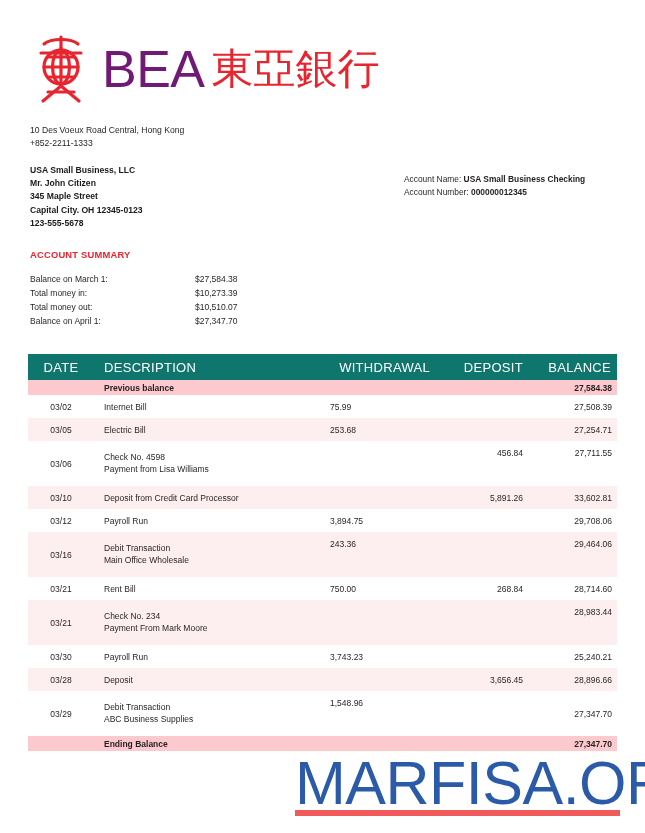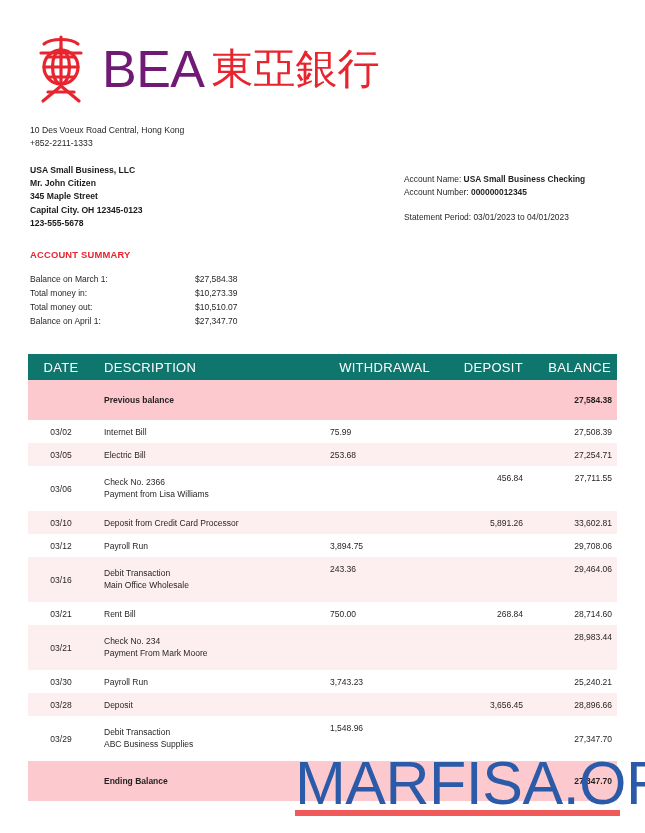--- a/index.html
+++ b/index.html
@@ -182,21 +182,21 @@
     text-align: right;
     padding-right: 6px;
   }
   .txn td.d-bal { padding-right: 5px; margin-top: 31px; }
 
   .desc-main { display: block; line-height: 12px; }
   .desc-sub  { display: block; line-height: 13px; }
 
   .row-1 td { height: 23px; }
   .row-2 td { height: 38px; }
-  .row-sum td { height: 40px; }
+  .row-sum td { height: 15px; }
 
   
   .row-2 td.d-wd,
   .row-2 td.d-dep { vertical-align: top; padding-top: 7px; }
   .row-2 td.d-bal { vertical-align: top; padding-top: 7px; }
   .row-2 td.d-desc { vertical-align: middle; padding-top: 0; }
   .row-2 td.d-date { vertical-align: middle; }
 
   .align-mid-bal { vertical-align: middle !important; padding-top: 0 !important; }
 
@@ -273,24 +273,20 @@
   </div>
 
   <div class="account-block">
     <div>
       <span class="lbl">Account Name:</span>
       <span class="val">USA Small Business Checking</span>
     </div>
     <div>
       <span class="lbl">Account Number:</span>
       <span class="val">000000012345</span>
-    </div>
-    <div class="period">
-      <span class="lbl">Statement Period:</span>
-      <span class="lbl">03/01/2023 to 04/01/2023</span>
     </div>
   </div>
 
   <div class="summary-title">ACCOUNT SUMMARY</div>
   <table class="summary-table">
     <colgroup>
         <col class="c1">
         <col>
       </colgroup>
     <tbody>
@@ -356,21 +352,21 @@
           <span class="desc-main">Electric Bill</span>
         </td>
         <td class="d-wd">253.68</td>
         <td class="d-dep"></td>
         <td class="d-bal">27,254.71</td>
       </tr>
 
       <tr class="r-odd row-2">
         <td class="d-date">03/06</td>
         <td class="d-desc">
-          <span class="desc-main">Check No. 2366</span>
+          <span class="desc-main">Check No. 4598</span>
           <span class="desc-sub">Payment from Lisa Williams</span>
         </td>
         <td class="d-wd"></td>
         <td class="d-dep">456.84</td>
         <td class="d-bal">27,711.55</td>
       </tr>
 
       <tr class="r-even row-1">
         <td class="d-date">03/10</td>
         <td class="d-desc">

